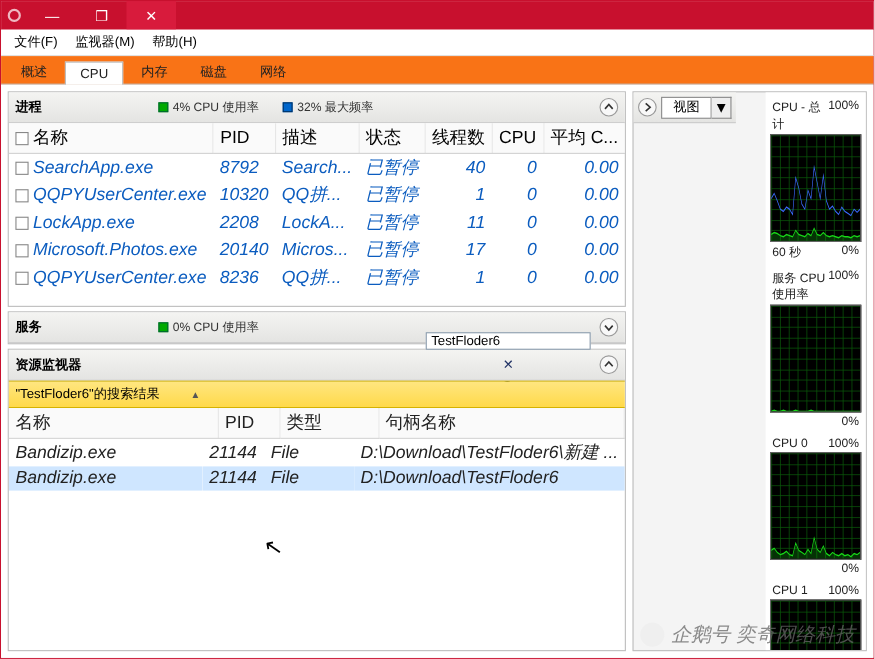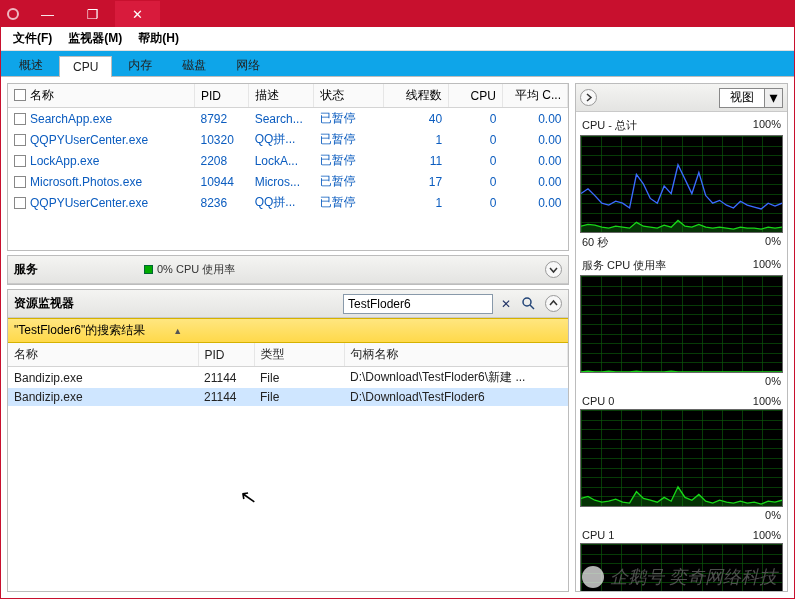--- a/index.html
+++ b/index.html
@@ -4,47 +4,47 @@
 <style>
   * { box-sizing: border-box; margin: 0; padding: 0; font-family: "Microsoft YaHei", "Segoe UI", Tahoma, sans-serif; }
   body { background: #f0f0f0; width: 795px; height: 599px; overflow: hidden; position: relative; }
   .window { width: 795px; height: 599px; background: #fff; border: 1px solid #c8102e; display: flex; flex-direction: column; }
   .titlebar { background: #c8102e; color: #fff; height: 26px; display: flex; align-items: center; padding-left: 6px; }
   .titlebar .icon-circle { width: 12px; height: 12px; border: 2px solid rgba(255,255,255,0.7); border-radius: 50%; margin-right: 6px; }
   .titlebar .title { font-size: 12px; flex: 1; }
   .win-btn { width: 45px; height: 26px; display: flex; align-items: center; justify-content: center; color: #fff; font-size: 13px; }
   .win-btn.close { background: #d81b3c; }
   .menubar { height: 24px; background: #fff; display: flex; align-items: center; padding: 0 4px; font-size: 12px; border-bottom: 1px solid #e0e0e0; }
-  .menu-item { padding: 2px 8px; font-weight: bold; }
-  .tabbar { height: 26px; display: flex; align-items: flex-end; padding-left: 4px; border-bottom: 1px solid #bcbcbc; background:#0ea5e9; font-size:12px;}
+  .menu-item { padding: 2px 8px; }
+  .tabbar { height: 26px; display: flex; align-items: flex-end; padding-left: 4px; border-bottom: 1px solid #bcbcbc; background:#f97316; font-size:12px;}
   .tab { padding: 3px 13px; border: 1px solid transparent; border-bottom:none; margin-right:2px; color:#222; position:relative; top:1px;}
   .tab.active { border-color: #bcbcbc; background: #fff; }
   .content { flex: 1; display: flex; padding: 6px; gap: 6px; background:#fff; overflow:hidden;}
   .pane-left { width: 562px; display: flex; flex-direction: column; gap: 4px; }
-  .pane-right { flex: 1; display: flex; flex-direction: column; border:1px solid #bcbcbc; background:#f4f4f4;}
+  .pane-right { flex: 1; display: flex; flex-direction: row; border:1px solid #bcbcbc; background:#f4f4f4;gap:27px;}
 
   .panel { border: 1px solid #bcbcbc; background:#fff;}
   .panel-hd { height: 28px; background: linear-gradient(#f4f4f2,#e4e4e2); border-bottom:1px solid #c9c9c9; display:flex; align-items:center; font-size:12px; padding:0 6px;}
   .panel-hd .ptitle { font-weight:bold; width:130px; }
   .metric { display:flex; align-items:center; gap:4px; font-size:11px; color:#333; margin-right:22px;}
   .sq-green { width:9px; height:9px; background:#0a0; border:1px solid #063;}
   .sq-blue { width:9px; height:9px; background:#06c; border:1px solid #036;}
   .coll-btn { margin-left:auto; width:17px; height:17px; border:1px solid #999; border-radius:50%; display:flex; align-items:center; justify-content:center; background:#f8f8f8; }
   .coll-btn svg { display:block;}
 
-  .tbl { font-size:12px; width:100%; border-collapse:collapse; }
+  .tbl { font-size:16px; width:100%; border-collapse:collapse; }
   .tbl th { text-align:left; font-weight:normal; padding:3px 6px; border-bottom:1px solid #d4d4d4; background:#fafafa; border-right:1px solid #e6e6e6; white-space:nowrap; overflow:hidden;}
-  .tbl td { padding:2px 6px; color:#0b5cbf; white-space:nowrap; overflow:hidden; text-overflow:ellipsis;}
+  .tbl td { padding:2px 6px; color:#0b5cbf; white-space:nowrap; overflow:hidden; text-overflow:ellipsis;font-style:italic;}
   .tbl td.num { text-align:right; }
   .tbl tr.row td:first-child { color:#0b5cbf;}
   .tbl tr.row td.state{ color:#0b5cbf;}
   .chk { display:inline-block; width:12px; height:12px; border:1px solid #888; margin-right:4px; vertical-align:-2px; background:#fff;}
   .scroll-body { height:166px; overflow:hidden;}
 
-  .search-row { display:flex; align-items:center; gap:4px; padding-right:4px;}
+  .search-row { display:flex; align-items:center; gap:4px; padding-right:4px;flex-direction:column;}
   .search-input { flex:1; height:20px; border:1px solid #89a; font-size:12px; padding:0 4px; background:#fff; text-align:left;}
   .iconbtn { width:18px; height:18px; display:flex; align-items:center; justify-content:center; color:#236;}
   .handles-results-hd { background: linear-gradient(#ffe680,#ffd94a); padding:3px 6px; font-size:12px; border-top:1px solid #d5b200; border-bottom:1px solid #d5b200; display:flex; align-items:center;}
   .handles-results-hd .sort-caret { margin-left:28px; font-size:9px; color:#555;}
 
   .hand-tbl th, .hand-tbl td { color:#222;}
   .hand-tbl tr.sel td { background:#cfe6ff;}
   .hand-body { height:118px; overflow:hidden;}
 
   .right-top { height:28px; background:linear-gradient(#f4f4f2,#e4e4e2); border-bottom:1px solid #c9c9c9; display:flex; align-items:center; padding:0 4px; gap:4px;}
@@ -85,20 +85,36 @@
     <div class="tab active">CPU</div>
     <div class="tab">内存</div>
     <div class="tab">磁盘</div>
     <div class="tab">网络</div>
   </div>
 
   <div class="content">
     <div class="pane-left">
 
       <div class="panel">
+        <div class="panel-hd">
+          <span class="ptitle">进程</span>
+          <span class="metric">
+              <span class="sq-green"></span>
+              <span>4% CPU 使用率</span>
+            </span>
+          <span class="metric">
+              <span class="sq-blue"></span>
+              <span>32% 最大频率</span>
+            </span>
+          <span class="coll-btn">
+              <svg width="9" height="9">
+                <path d="M1 6 L4.5 2 L8 6" stroke="#333" fill="none" stroke-width="1.5"></path>
+              </svg>
+            </span>
+        </div>
         <div class="scroll-body">
           <table class="tbl">
             <colgroup>
                 <col style="width:172px">
                 <col style="width:50px">
                 <col style="width:60px">
                 <col style="width:64px">
                 <col style="width:60px">
                 <col style="width:50px">
                 <col style="width:60px">
@@ -137,21 +153,21 @@
                   <td><span class="chk"></span>LockApp.exe</td>
                   <td>2208</td>
                   <td>LockA...</td>
                   <td class="state">已暂停</td>
                   <td class="num">11</td>
                   <td class="num">0</td>
                   <td class="num">0.00</td>
                 </tr>
                 <tr class="row">
                   <td><span class="chk"></span>Microsoft.Photos.exe</td>
-                  <td>10944</td>
+                  <td>20140</td>
                   <td>Micros...</td>
                   <td class="state">已暂停</td>
                   <td class="num">17</td>
                   <td class="num">0</td>
                   <td class="num">0.00</td>
                 </tr>
                 <tr class="row">
                   <td><span class="chk"></span>QQPYUserCenter.exe</td>
                   <td>8236</td>
                   <td>QQ拼...</td>

